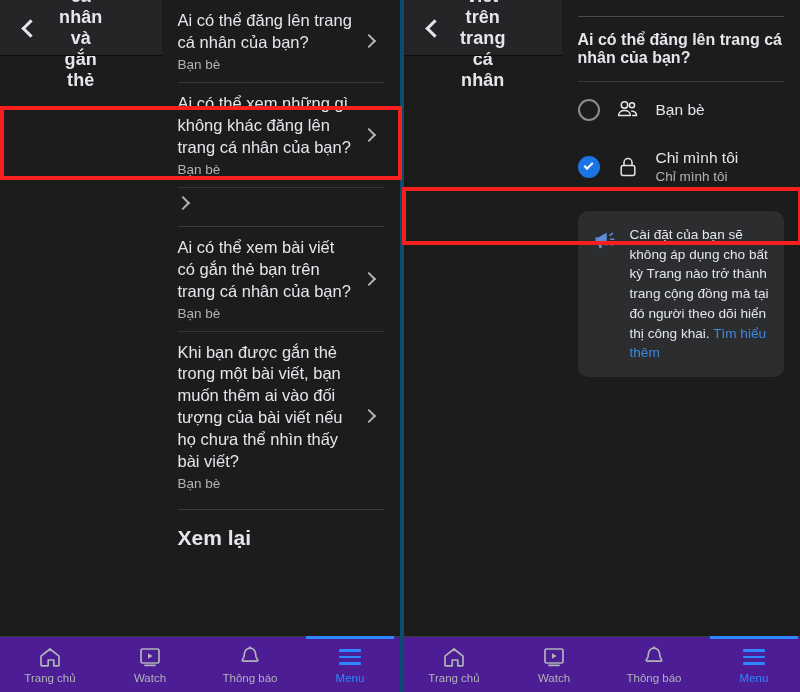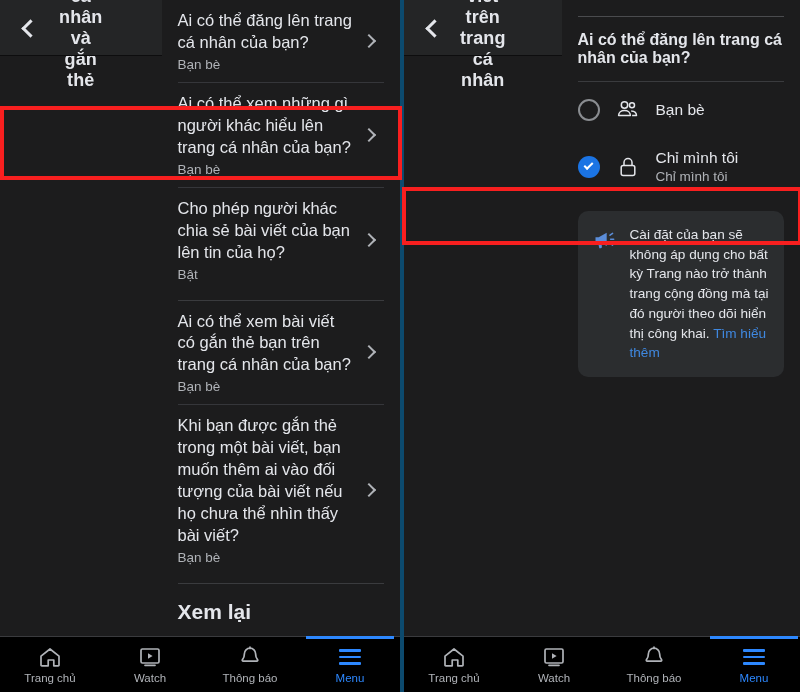--- a/index.html
+++ b/index.html
@@ -86,21 +86,21 @@
     background: #2b2d2f; border-radius: 10px;
     display: flex; padding: 14px 14px 14px 12px; gap: 10px;
   }
   .notice-icon { flex: 0 0 30px; display: flex; align-items: flex-start; justify-content: center; padding-top: 2px; }
   .notice-text { font-size: 13.6px; color: #e4e6eb; line-height: 1.45; }
   .notice-link { color: #3f88e0; }
 
   
   .nav {
     position: absolute; left: 0; bottom: 0; width: 400px; height: 56px;
-    background: #000000; display: flex;
+    background: #4c1d95; display: flex;
     border-top: 1px solid #3a3b3e;
   }
   .nav-item { flex: 1; display: flex; flex-direction: column; align-items: center; justify-content: center; position: relative; gap: 3px; }
   .nav-item .label { font-size: 11.5px; color: #b0b3b8; }
   .nav-item.active .label { color: #2d88ff; }
   .nav-item.active::before {
     content: ""; position: absolute; top: -1px; left: 6px; right: 6px; height: 3px; background: #2d88ff;
   }
   .nav-ico { height: 24px; display: flex; align-items: center; justify-content: center; }
   .burger { width: 22px; display: flex; flex-direction: column; gap: 4px; }
@@ -130,32 +130,28 @@
         <div class="row-text">
           <div class="row-title">Ai có thể đăng lên trang cá nhân của bạn?</div>
           <div class="row-sub">Bạn bè</div>
         </div>
         <div class="chev-right"></div>
       </div>
       <div class="divider"></div>
 
       <div class="row">
         <div class="row-text">
-          <div class="row-title">Ai có thể xem những gì người khác hiểu lên trang cá nhân của bạn?</div>
+          <div class="row-title">Ai có thể xem những gì không khác đăng lên trang cá nhân của bạn?</div>
           <div class="row-sub">Bạn bè</div>
         </div>
         <div class="chev-right"></div>
       </div>
       <div class="divider"></div>
 
       <div class="row">
-        <div class="row-text">
-          <div class="row-title">Cho phép người khác chia sẻ bài viết của bạn lên tin của họ?</div>
-          <div class="row-sub">Bật</div>
-        </div>
         <div class="chev-right"></div>
       </div>
       <div class="divider thick"></div>
 
 
       <div class="row">
         <div class="row-text">
           <div class="row-title">Ai có thể xem bài viết có gắn thẻ bạn trên trang cá nhân của bạn?</div>
           <div class="row-sub">Bạn bè</div>
         </div>

